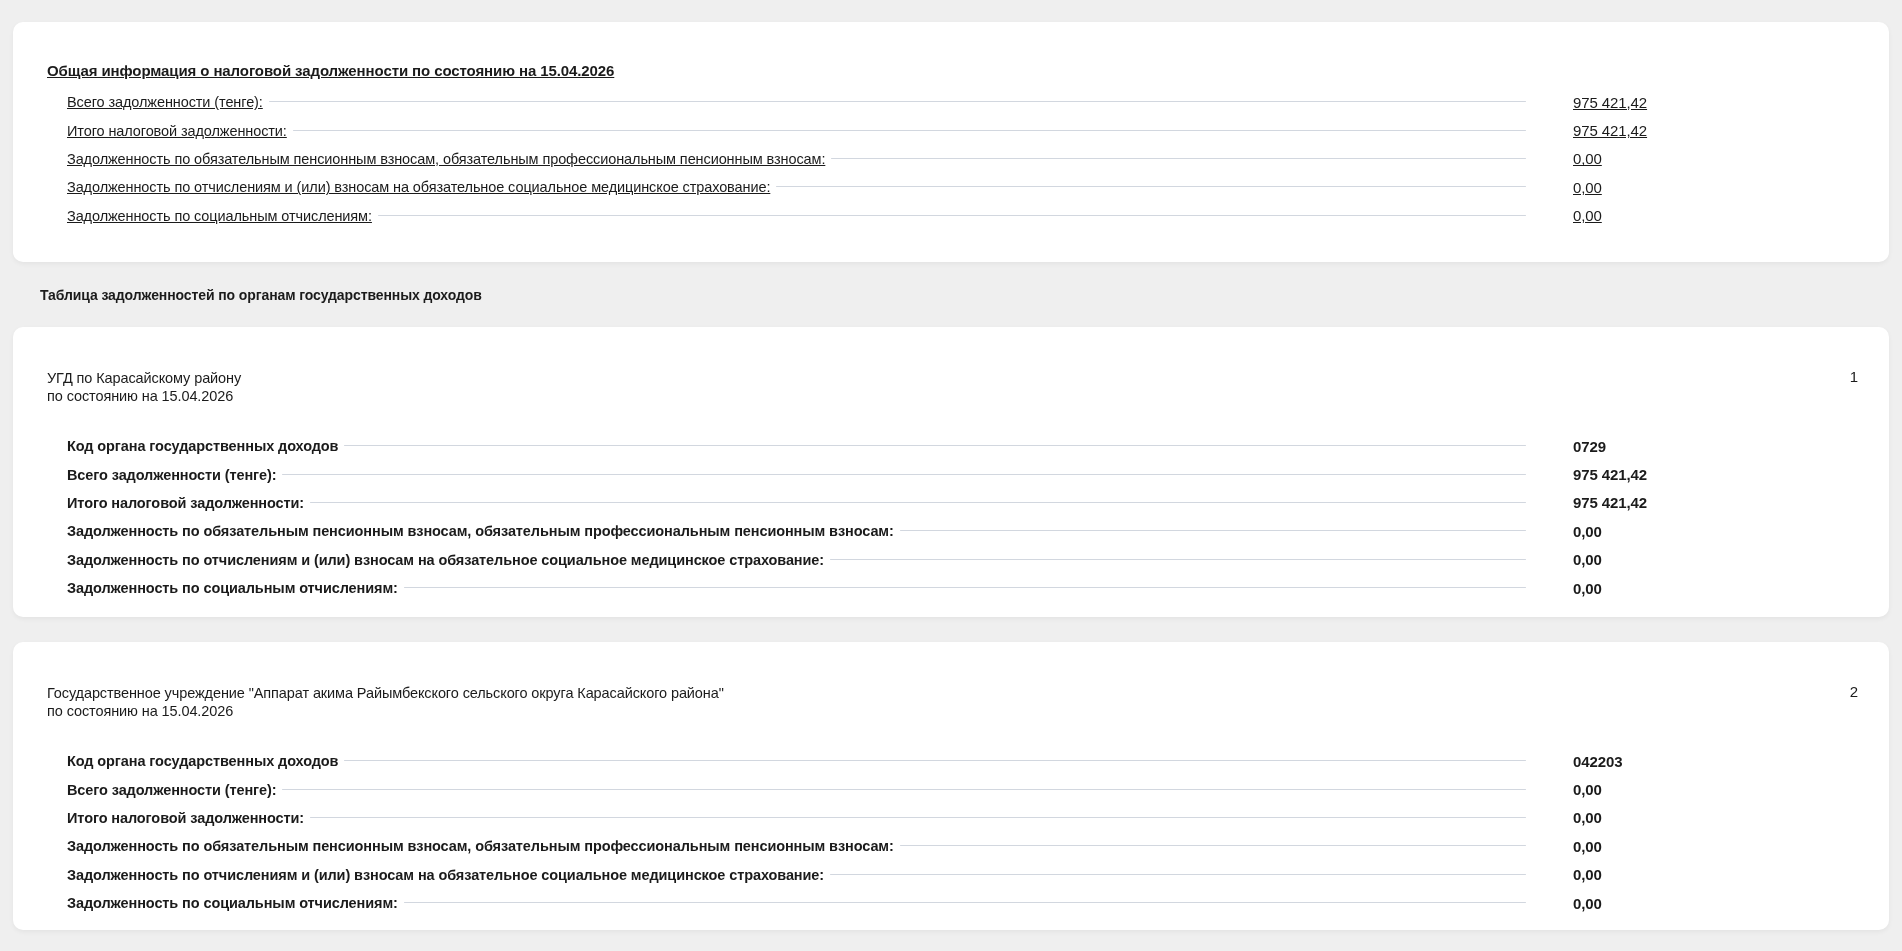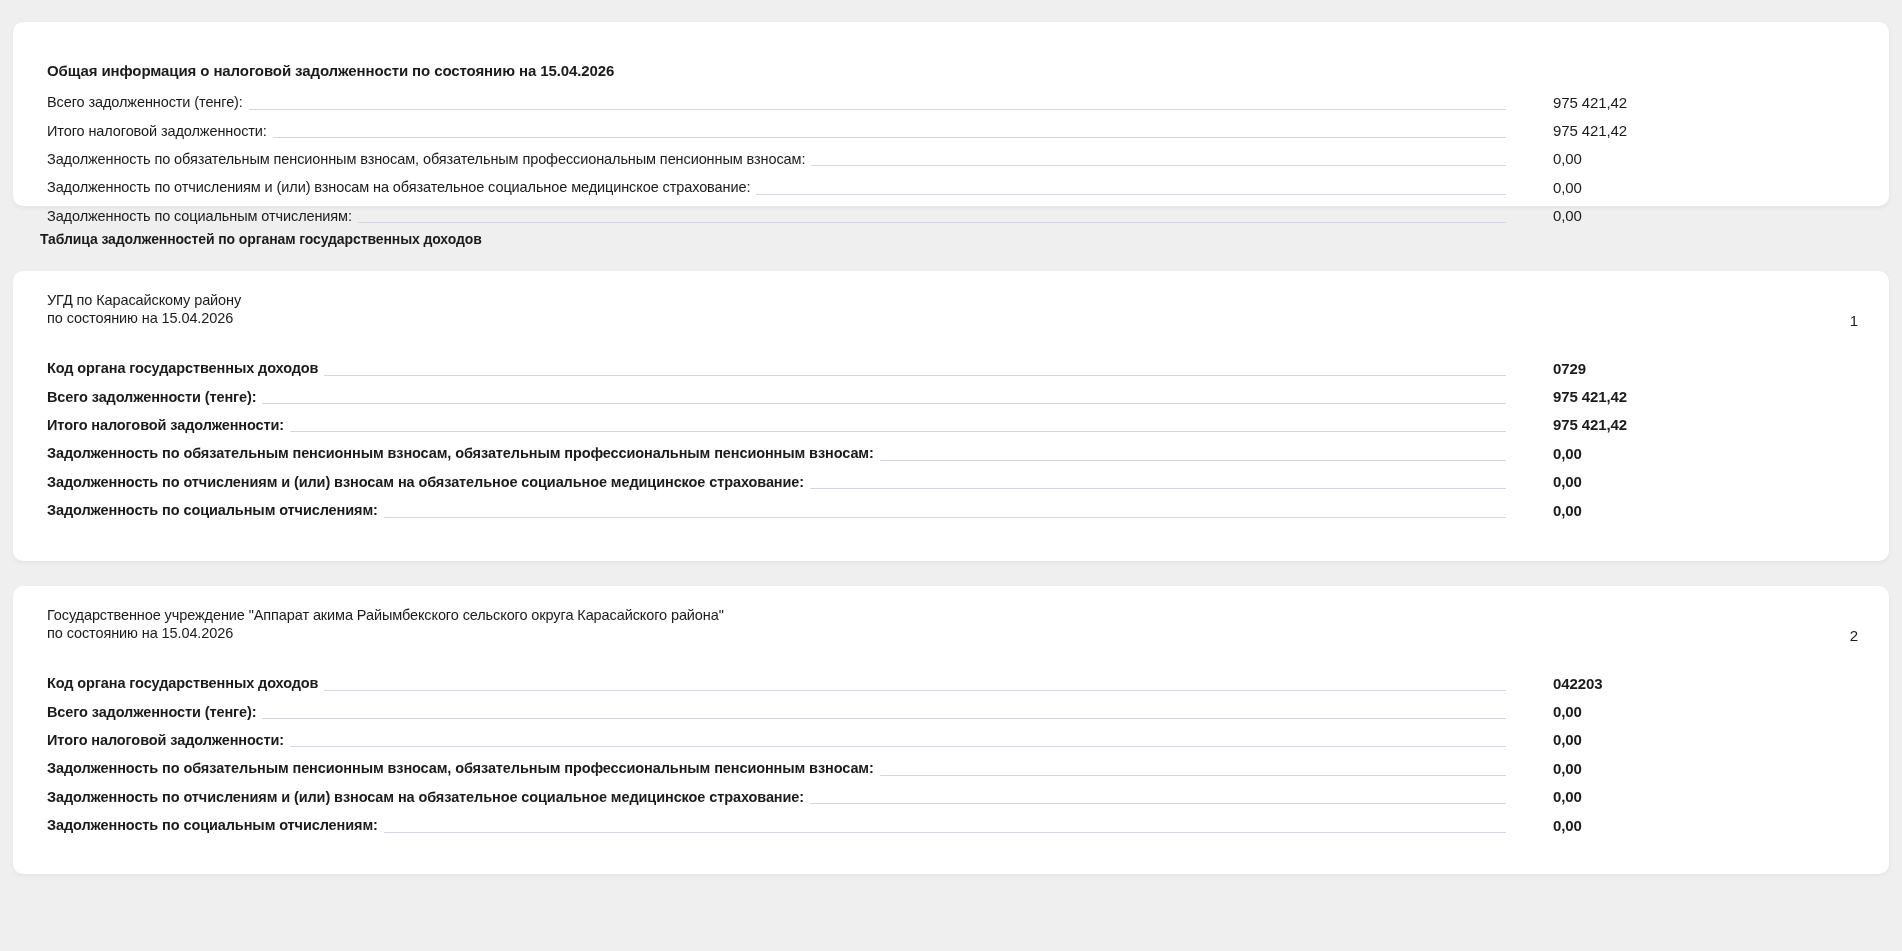--- a/index.html
+++ b/index.html
@@ -19,40 +19,41 @@
     background: #ffffff;
     border-radius: 10px;
     margin: 0 13px;
     padding: 0 34px;
     box-sizing: border-box;
     box-shadow: 0 2px 5px rgba(0,0,0,0.05);
     position: relative;
   }
   #summary-card {
     margin-top: 22px;
-    height: 184px;
+    height: 240px;
+    text-decoration: underline;
   }
   .card-title {
     padding-top: 40px;
     font-size: 15px;
     font-weight: 700;
     line-height: 18px;
   }
   .rows { margin-top: 8px; }
   .org .rows { margin-top: 27px; font-weight: bold; }
   .frow {
     height: 28.4px;
     display: flex;
     align-items: center;
   }
   .row-left {
     width: 1459px;
     min-width: 0;
     display: flex;
-    align-items: center;
+    margin-left: 20px;
   }
   .row-label {
     font-size: 14.5px;
     white-space: nowrap;
   }
   .leader {
     flex: 1 1 auto;
     height: 1px;
     background: #d2d7df;
     border-radius: 1px;
@@ -67,21 +68,21 @@
   }
   .section-heading {
     margin: 22px 0 0 40px;
     font-size: 14px;
     font-weight: 700;
     line-height: 23px;
   }
   .org { margin-top: 20px; height: 290px; }
   #org-card-2 { margin-top: 25px; height: 288px; }
   .org-name {
-    padding-top: 20px;
+    padding-top: 42px;
     font-size: 14.5px;
     line-height: 18px;
     max-width: 1500px;
   }
   .org-name div { white-space: nowrap; }
   .card-index {
     position: absolute;
     top: 41px;
     right: 31px;
     font-size: 15px;

